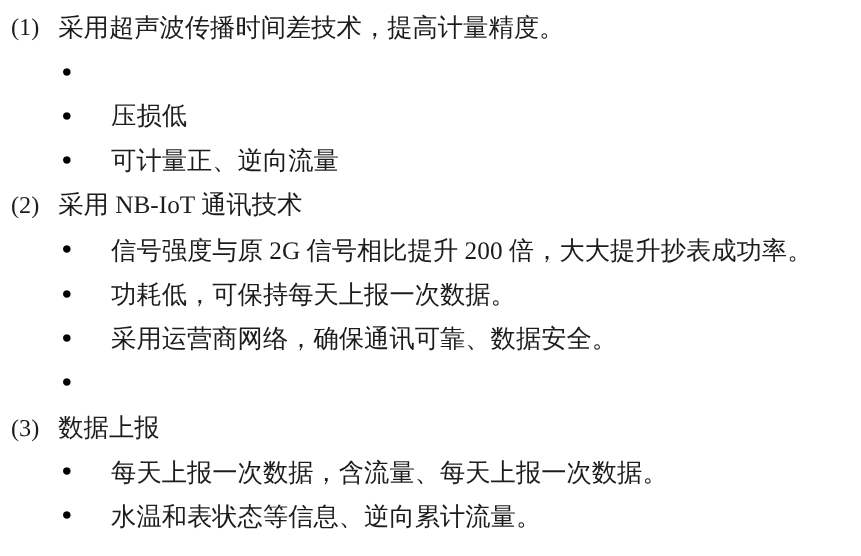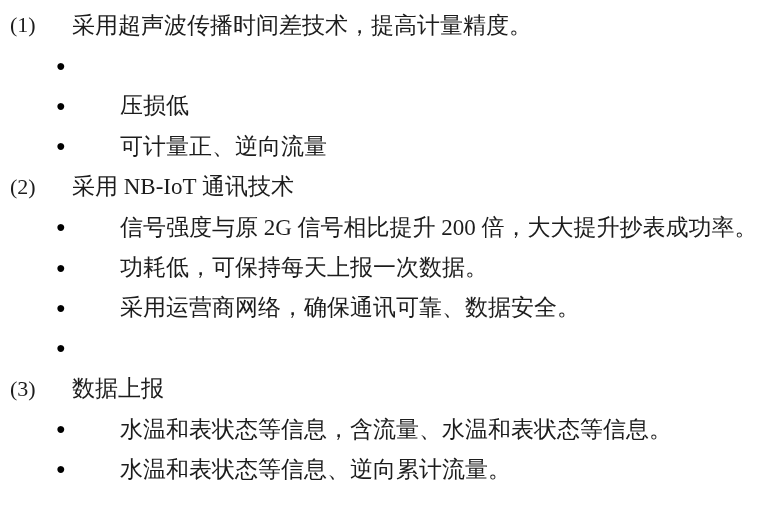--- a/index.html
+++ b/index.html
@@ -39,21 +39,20 @@
   .row.bullet .dot {
     display: inline-block;
     width: 45px;
     flex: 0 0 45px;
     font-size: 16px;
     line-height: 1;
     color: #000000;
   }
   .txt {
     display: inline-block;
-    margin-left: 19px;
   }
 </style>
 </head>
 <body>
 
 <div class="doc">
 
   <div class="row numbered">
     <span class="num">(1)</span>
     <span class="txt">采用超声波传播时间差技术，提高计量精度。</span>
@@ -89,20 +88,20 @@
   <div class="row bullet">
     <span class="dot">●</span>
   </div>
 
   <div class="row numbered">
     <span class="num">(3)</span>
     <span class="txt">数据上报</span>
   </div>
   <div class="row bullet">
     <span class="dot">●</span>
-    <span class="txt">水温和表状态等信息，含流量、水温和表状态等信息。</span>
+    <span class="txt">每天上报一次数据，含流量、每天上报一次数据。</span>
   </div>
   <div class="row bullet">
     <span class="dot">●</span>
     <span class="txt">水温和表状态等信息、逆向累计流量。</span>
   </div>
 
 </div>
 
 </body></html>

